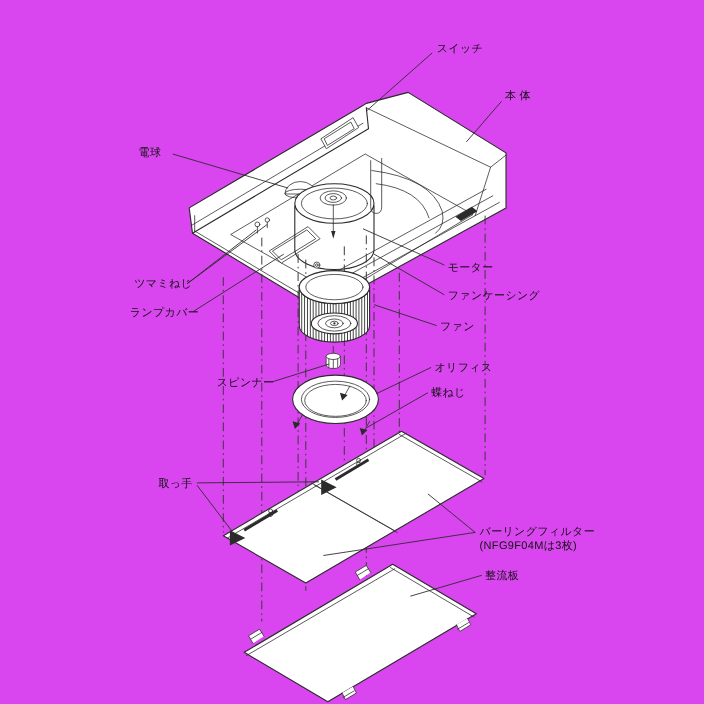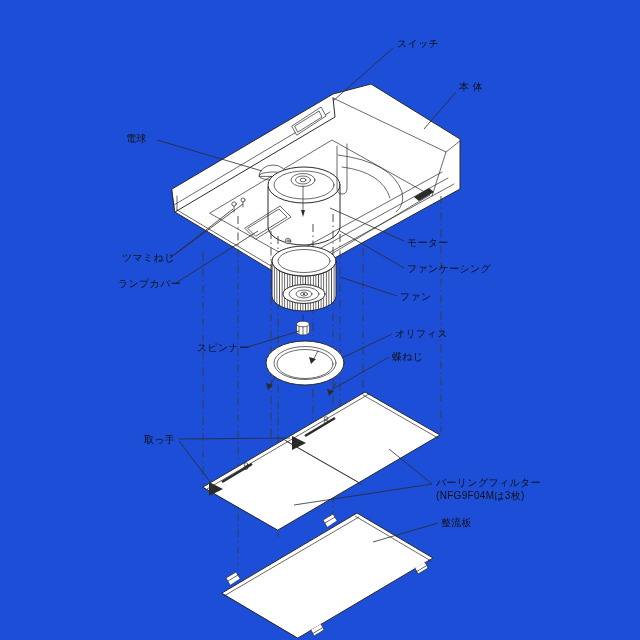--- a/index.html
+++ b/index.html
@@ -1,16 +1,16 @@
 <!DOCTYPE html>
 <html><head>
 <meta charset="utf-8">
 <style>
   html,body{margin:0;padding:0;background:#ffffff;}
-  .stage{width:640px;height:640px;background:#1d4ed8;position:relative;overflow:hidden;
+  .stage{width:640px;height:640px;background:#d946ef;position:relative;overflow:hidden;
          font-family:"Liberation Sans","DejaVu Sans",sans-serif;}
   svg{display:block;}
   .ln{stroke:#2b2b2b;stroke-width:1;fill:none;stroke-linejoin:round;stroke-linecap:round;}
   .lnt{stroke:#2b2b2b;stroke-width:.7;fill:none;stroke-linejoin:round;stroke-linecap:round;}
   .wht{fill:#ffffff;}
   .dashdot{stroke:#3a3a3a;stroke-width:.9;fill:none;stroke-dasharray:8 3.5 1.5 3.5;}
   .leader{stroke:#2b2b2b;stroke-width:.8;fill:none;}
   .lbl{font-size:10px;fill:#111111;letter-spacing:.3px;}
   .dark{fill:#2b2b2b;stroke:none;}
   .thick{stroke:#2b2b2b;stroke-width:2.6;fill:none;stroke-linecap:butt;}

